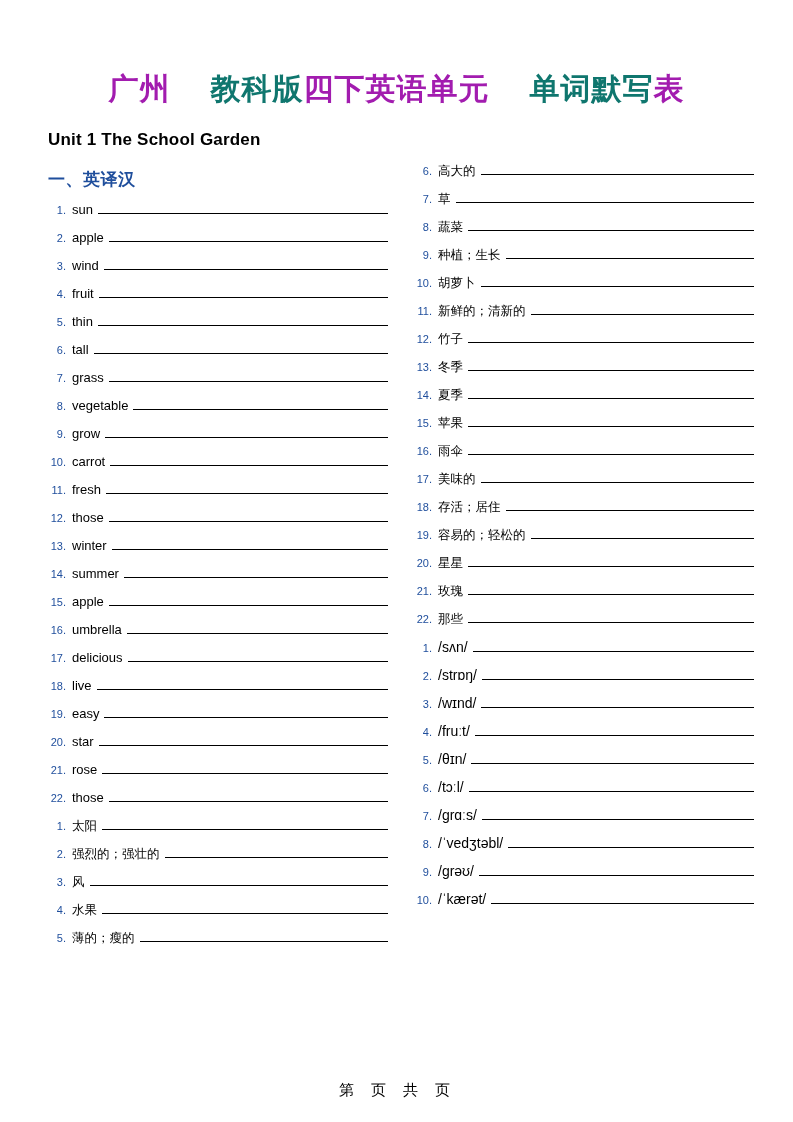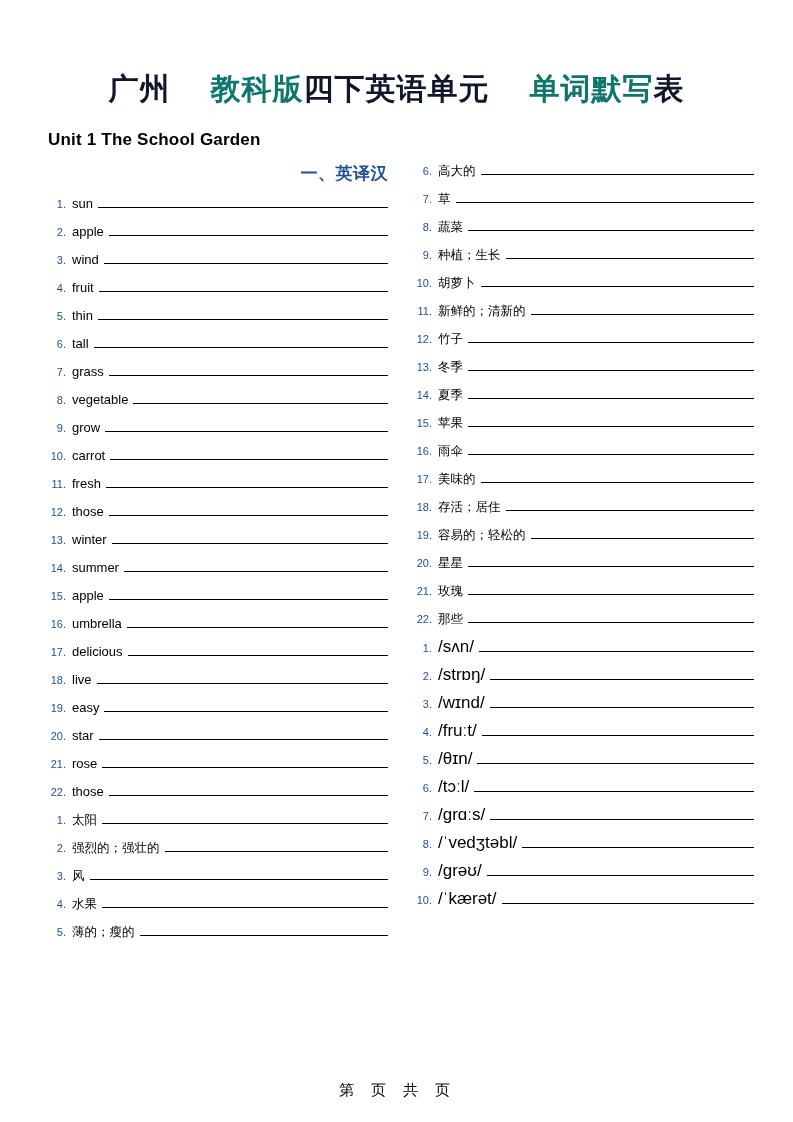--- a/index.html
+++ b/index.html
@@ -26,21 +26,21 @@
   .doc-title {
     text-align: center;
     font-size: 30px;
     font-weight: bold;
     letter-spacing: 1px;
     margin: 18px 0 0 0;
     line-height: 1.25;
     white-space: nowrap;
   }
   .doc-title .red { color: #0f766e; margin-left: 40px; }
-  .doc-title .black { color: #0f172a; }
+  .doc-title .black { color: #a21caf; }
 
   .unit-title {
     text-align: left;
     font-size: 17px;
     font-weight: bold;
     margin-top: 22px;
     margin-bottom: 10px;
     letter-spacing: .2px;
   }
 
@@ -55,21 +55,21 @@
     flex: 0 0 340px;
   }
 
   .section-head {
     font-size: 17px;
     font-weight: bold;
     color: #1f4e9c;
     margin: 12px 0 8px 0;
     letter-spacing: .5px;
   }
-  .section-head.first { margin-top: 2px; text-align: right; }
+  .section-head.first { margin-top: 8px; }
 
   ol.qlist {
     list-style: none;
     margin: 0;
     padding: 0;
   }
   ol.qlist li {
     display: flex;
     align-items: baseline;
     margin: 0 0 6px 0;
@@ -85,21 +85,21 @@
     text-align: right;
     padding-right: 6px;
     box-sizing: border-box;
   }
   .term {
     white-space: nowrap;
     font-size: 13px;
     padding-right: 5px;
   }
   .term.cn { font-size: 12.5px; }
-  .term.ipa { font-size: 17px; }
+  .term.ipa { font-size: 14px; }
   .blank {
     flex: 1 1 auto;
     border-bottom: 1px solid #000;
     height: 14px;
     min-width: 30px;
   }
 
   
   .footer {
     position: absolute;

